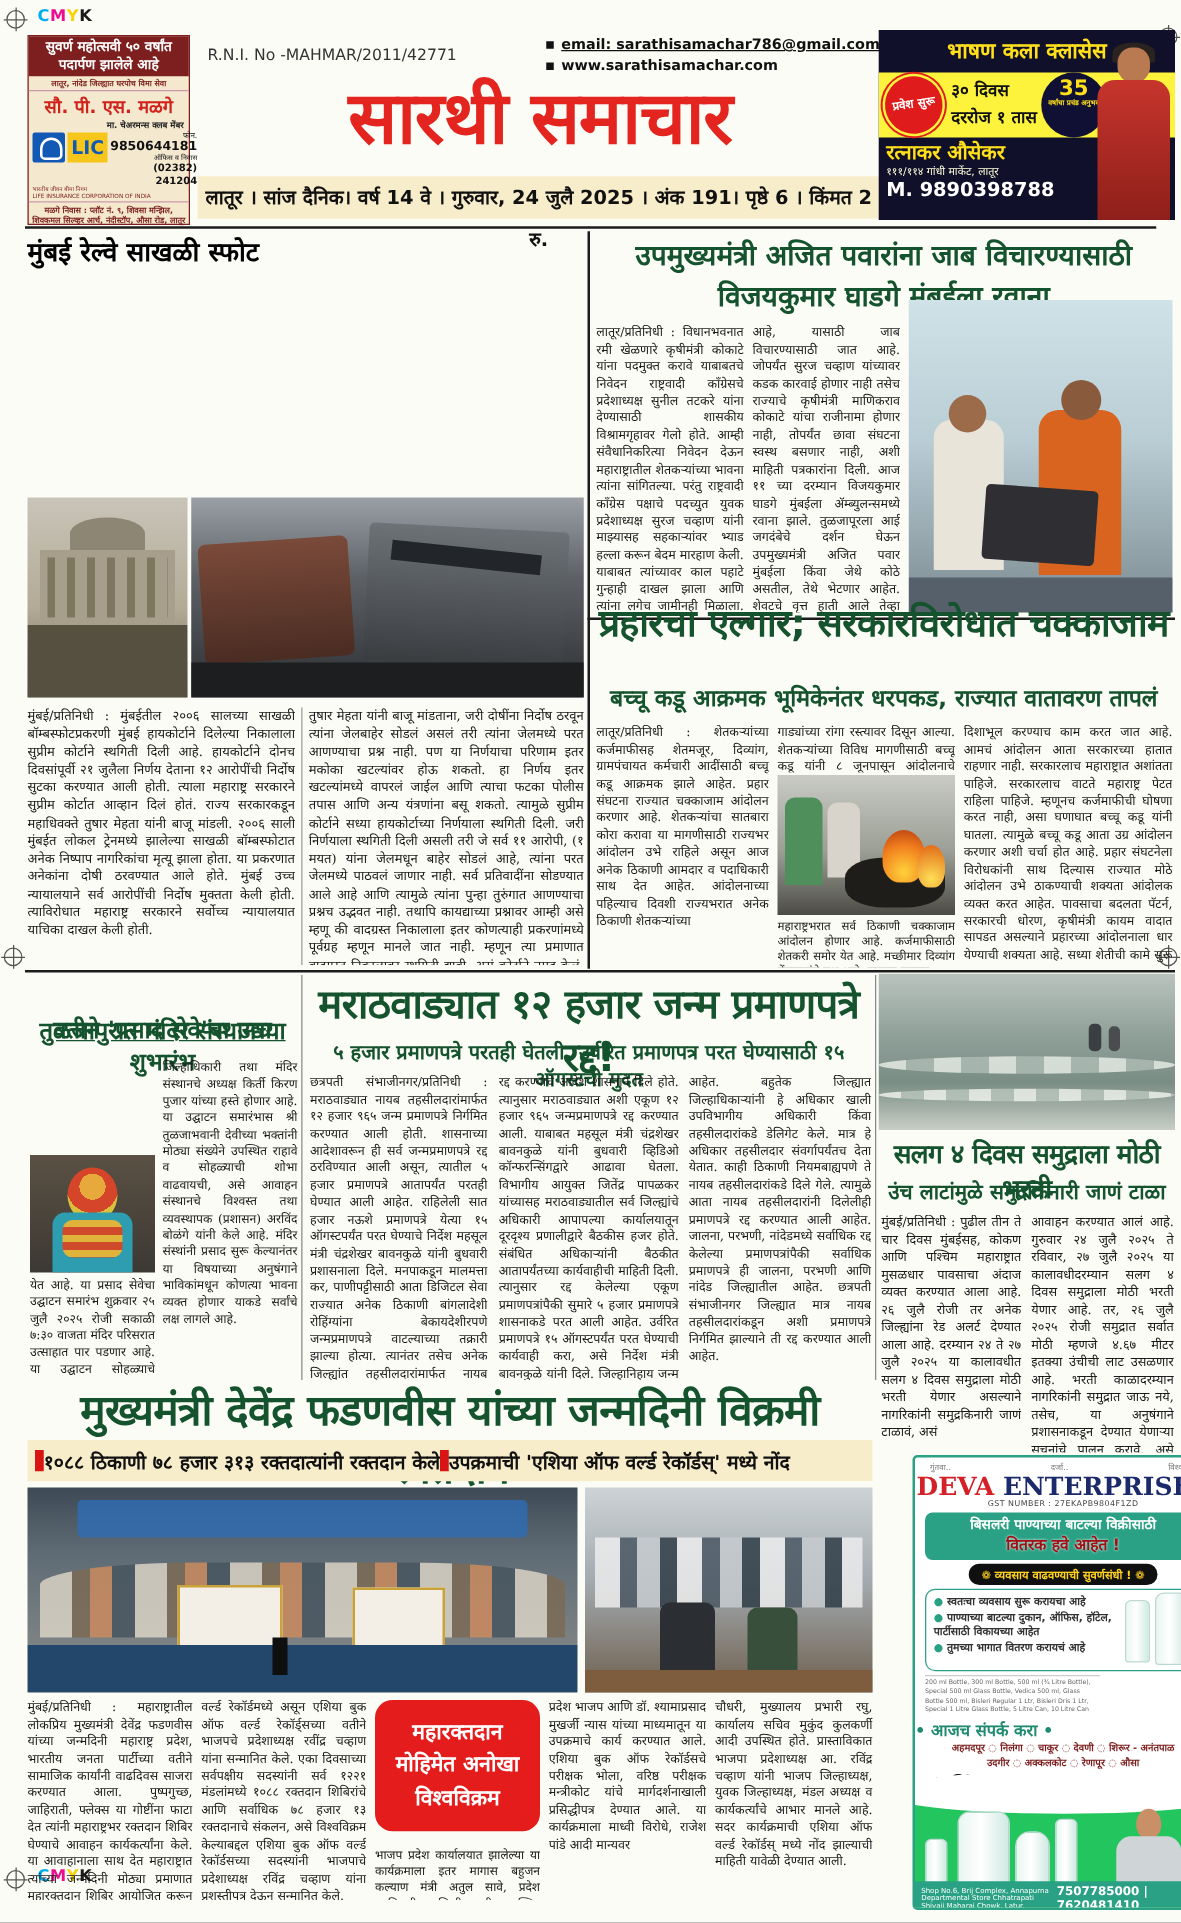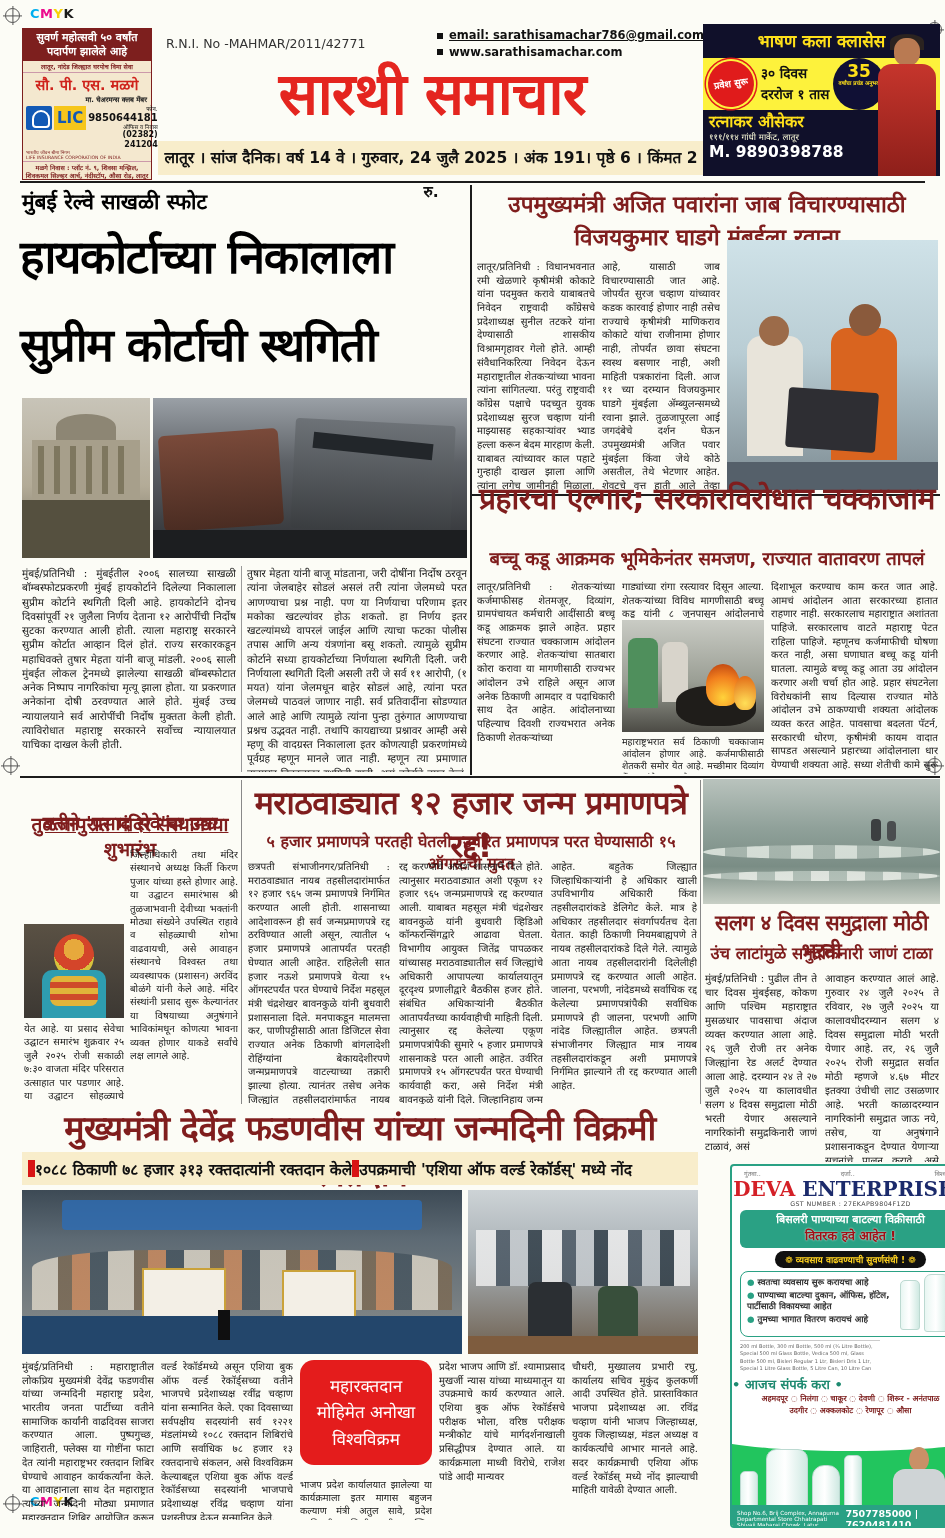--- a/index.html
+++ b/index.html
@@ -60,22 +60,22 @@
   .sp-phone{color:#fff;font-weight:bold;font-size:15.5px;}
   .sp-man{position:absolute;right:0;top:10px;width:64px;height:142px;}
   .sp-man .head{position:absolute;left:18px;top:4px;width:26px;height:28px;background:#b97a52;border-radius:45%;}
   .sp-man .body{position:absolute;left:2px;top:30px;width:58px;height:112px;background:linear-gradient(180deg,#c6352c,#8e1f1a);border-radius:14px 14px 0 0;}
   
   .kicker{position:absolute;left:22px;top:187px;font-size:21px;font-weight:bold;color:#000;}
   .mainhead{position:absolute;left:20px;top:213px;width:448px;font-size:46px;font-weight:900;
             line-height:88px;letter-spacing:-1.5px;color:#000;transform-origin:left top;}
   .ph{position:absolute;overflow:hidden;background:#888;}
   .cap{font-family:"DejaVu Serif","Liberation Serif",serif;}
-  .h-c{text-align:center;font-weight:bold;color:#7f1d1d;position:absolute;}
-  .bigbox{background:#e41c1c;border-radius:14px;color:#fff;font-weight:normal;font-size:17px;
+  .h-c{text-align:center;font-weight:bold;color:#14532d;position:absolute;}
+  .bigbox{background:#e41c1c;border-radius:14px;color:#fff;font-weight:bold;font-size:17px;
           text-align:center;padding:13px 4px;line-height:1.55;}
   .strip{position:absolute;left:22px;top:1152px;width:676px;height:33px;background:#f8edcb;
          display:flex;align-items:center;gap:0;font-size:15.5px;font-weight:bold;padding:0 6px;box-sizing:border-box;}
   .strip .rs{width:7px;height:17px;background:#d81414;flex:0 0 auto;}
   
   .ad-deva{position:absolute;left:730px;top:1164px;width:237px;height:360px;background:#fff;
            border:2px solid #2aa184;border-radius:4px;overflow:hidden;font-family:"DejaVu Sans",sans-serif;}
   .dv-tag{display:flex;justify-content:space-between;font-size:6.5px;color:#777;padding:3px 12px 0;}
   .dv-title{text-align:center;font-family:"DejaVu Serif","Liberation Serif",serif;font-weight:bold;font-size:20px;line-height:1.1;}
   .dv-title .r{color:#d42027}.dv-title .b{color:#1b2a6b}
@@ -170,24 +170,20 @@
     <div class="sp-man">
       <div class="hair" style="position:absolute;left:14px;top:0;width:34px;height:16px;background:#2b2320;border-radius:50% 50% 0 0;"></div>
       <div class="head"></div>
       <div class="body"></div>
     </div>
   </div>
 
   <div class="rule" style="left:20px;top:181px;width:905px;height:2px;"></div>
 
   <div class="kicker">मुंबई रेल्वे साखळी स्फोट</div>
-  <div class="mainhead">
-    <div>हायकोर्टाच्या निकालाला</div>
-    <div>सुप्रीम कोर्टाची स्थगिती</div>
-  </div>
 
   <div class="ph" style="left:22px;top:398px;width:128px;height:160px;background:linear-gradient(180deg,#c8c4b8 0%,#b3ab97 55%,#6f6a5c 100%);">
     <div style="position:absolute;left:34px;top:16px;width:60px;height:26px;background:#8d8674;border-radius:50% 50% 0 0;"></div>
     <div style="position:absolute;left:10px;top:42px;width:108px;height:60px;background:#a79f8b;"></div>
     <div style="position:absolute;left:16px;top:48px;width:96px;height:48px;background:repeating-linear-gradient(90deg,#7e775f 0 6px,#a79f8b 6px 16px);"></div>
     <div style="position:absolute;left:0;top:102px;width:128px;height:58px;background:#55503f;"></div>
   </div>
   <div class="ph" style="left:153px;top:398px;width:314px;height:160px;background:linear-gradient(180deg,#9aa0a6 0%,#5d6166 40%,#2c2e31 100%);">
     <div style="position:absolute;left:8px;top:34px;width:120px;height:96px;background:linear-gradient(180deg,#7a4a3a,#4a2c22);border-radius:6px;transform:rotate(-4deg);"></div>
     <div style="position:absolute;left:140px;top:24px;width:160px;height:110px;background:linear-gradient(180deg,#6d7277,#3a3d40);border-radius:4px;transform:rotate(3deg);"></div>
@@ -210,21 +206,21 @@
     <div style="position:absolute;left:32px;top:76px;width:30px;height:30px;background:#9c6b49;border-radius:50%;"></div>
     <div style="position:absolute;left:104px;top:88px;width:66px;height:132px;background:#d9641f;border-radius:16px 16px 0 0;"></div>
     <div style="position:absolute;left:122px;top:64px;width:32px;height:32px;background:#8a5a3c;border-radius:50%;"></div>
     <div style="position:absolute;left:60px;top:150px;width:90px;height:60px;background:#2e2e33;border-radius:4px;transform:rotate(4deg);"></div>
     <div style="position:absolute;left:0;top:222px;width:211px;height:28px;background:#55606a;"></div>
   </div>
 
   <div class="rule" style="left:470px;top:494px;width:470px;height:1.5px;"></div>
 
   <div class="h-c" style="left:474px;top:477px;width:466px;font-size:30px;letter-spacing:-.5px;">प्रहारचा एल्गार; सरकारविरोधात चक्काजाम</div>
-  <div class="h-c" style="left:474px;top:545px;width:466px;font-size:18.5px;">बच्चू कडू आक्रमक भूमिकेनंतर समजण, राज्यात वातावरण तापलं</div>
+  <div class="h-c" style="left:474px;top:545px;width:466px;font-size:18.5px;">बच्चू कडू आक्रमक भूमिकेनंतर धरपकड, राज्यात वातावरण तापलं</div>
   <div class="colbox" style="left:477px;top:580px;width:138px;height:192px;font-size:10px;">लातूर/प्रतिनिधी : शेतकऱ्यांच्या कर्जमाफीसह शेतमजूर, दिव्यांग, ग्रामपंचायत कर्मचारी आदींसाठी बच्चू कडू आक्रमक झाले आहेत. प्रहार संघटना राज्यात चक्काजाम आंदोलन करणार आहे. शेतकऱ्यांचा सातबारा कोरा करावा या मागणीसाठी राज्यभर आंदोलन उभे राहिले असून आज अनेक ठिकाणी आमदार व पदाधिकारी साथ देत आहेत. आंदोलनाच्या पहिल्याच दिवशी राज्यभरात अनेक ठिकाणी शेतकऱ्यांच्या</div>
   <div class="colbox" style="left:622px;top:580px;width:142px;height:38px;font-size:10px;">गाड्यांच्या रांगा रस्त्यावर दिसून आल्या. शेतकऱ्यांच्या विविध मागणीसाठी बच्चू कडू यांनी ८ जूनपासून आंदोलनाचे हत्यार उपसले होते.</div>
   <div class="ph" style="left:622px;top:620px;width:142px;height:112px;background:linear-gradient(180deg,#c9cbc4 0%,#9a9e94 55%,#4c4b45 100%);">
     <div style="position:absolute;left:6px;top:18px;width:30px;height:70px;background:#4f8f5c;border-radius:8px 8px 0 0;"></div>
     <div style="position:absolute;left:40px;top:22px;width:26px;height:60px;background:#d8d4cb;border-radius:8px 8px 0 0;"></div>
     <div style="position:absolute;left:54px;top:66px;width:80px;height:40px;background:#1f1d1a;border-radius:40%;"></div>
     <div style="position:absolute;left:84px;top:44px;width:34px;height:42px;background:radial-gradient(circle at 50% 80%,#ffd23a 0%,#f2801e 55%,#b63c10 100%);border-radius:50% 50% 40% 40%;"></div>
     <div style="position:absolute;left:112px;top:56px;width:22px;height:34px;background:radial-gradient(circle at 50% 80%,#ffdf57,#e06414);border-radius:50% 50% 40% 40%;"></div>
   </div>
   <div class="colbox cap" style="left:622px;top:736px;width:142px;height:38px;font-size:9.3px;line-height:1.3;">महाराष्ट्रभरात सर्व ठिकाणी चक्काजाम आंदोलन होणार आहे. कर्जमाफीसाठी शेतकरी समोर येत आहे. मच्छीमार दिव्यांग मेंढपाळांचे प्रश्न आहे. सरकार कडूनच</div>

